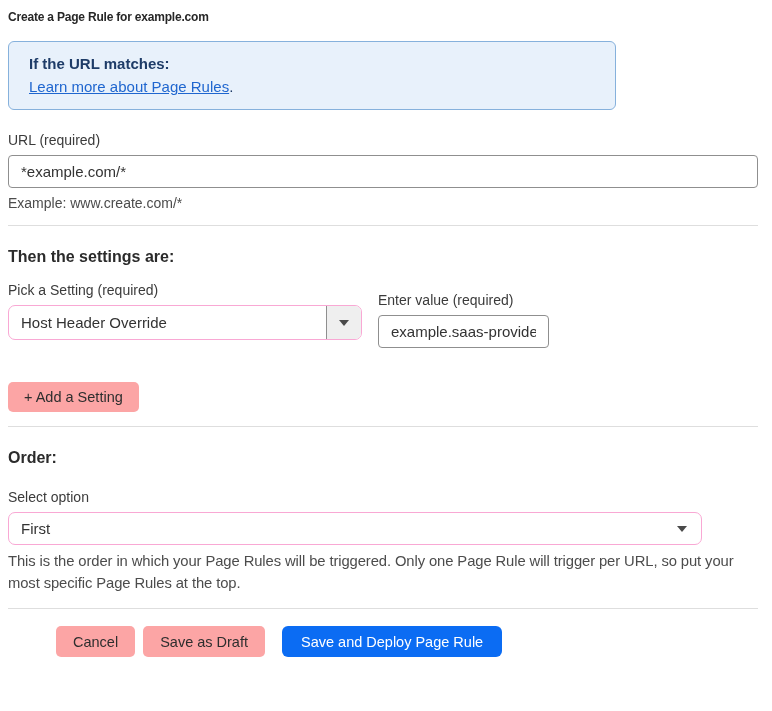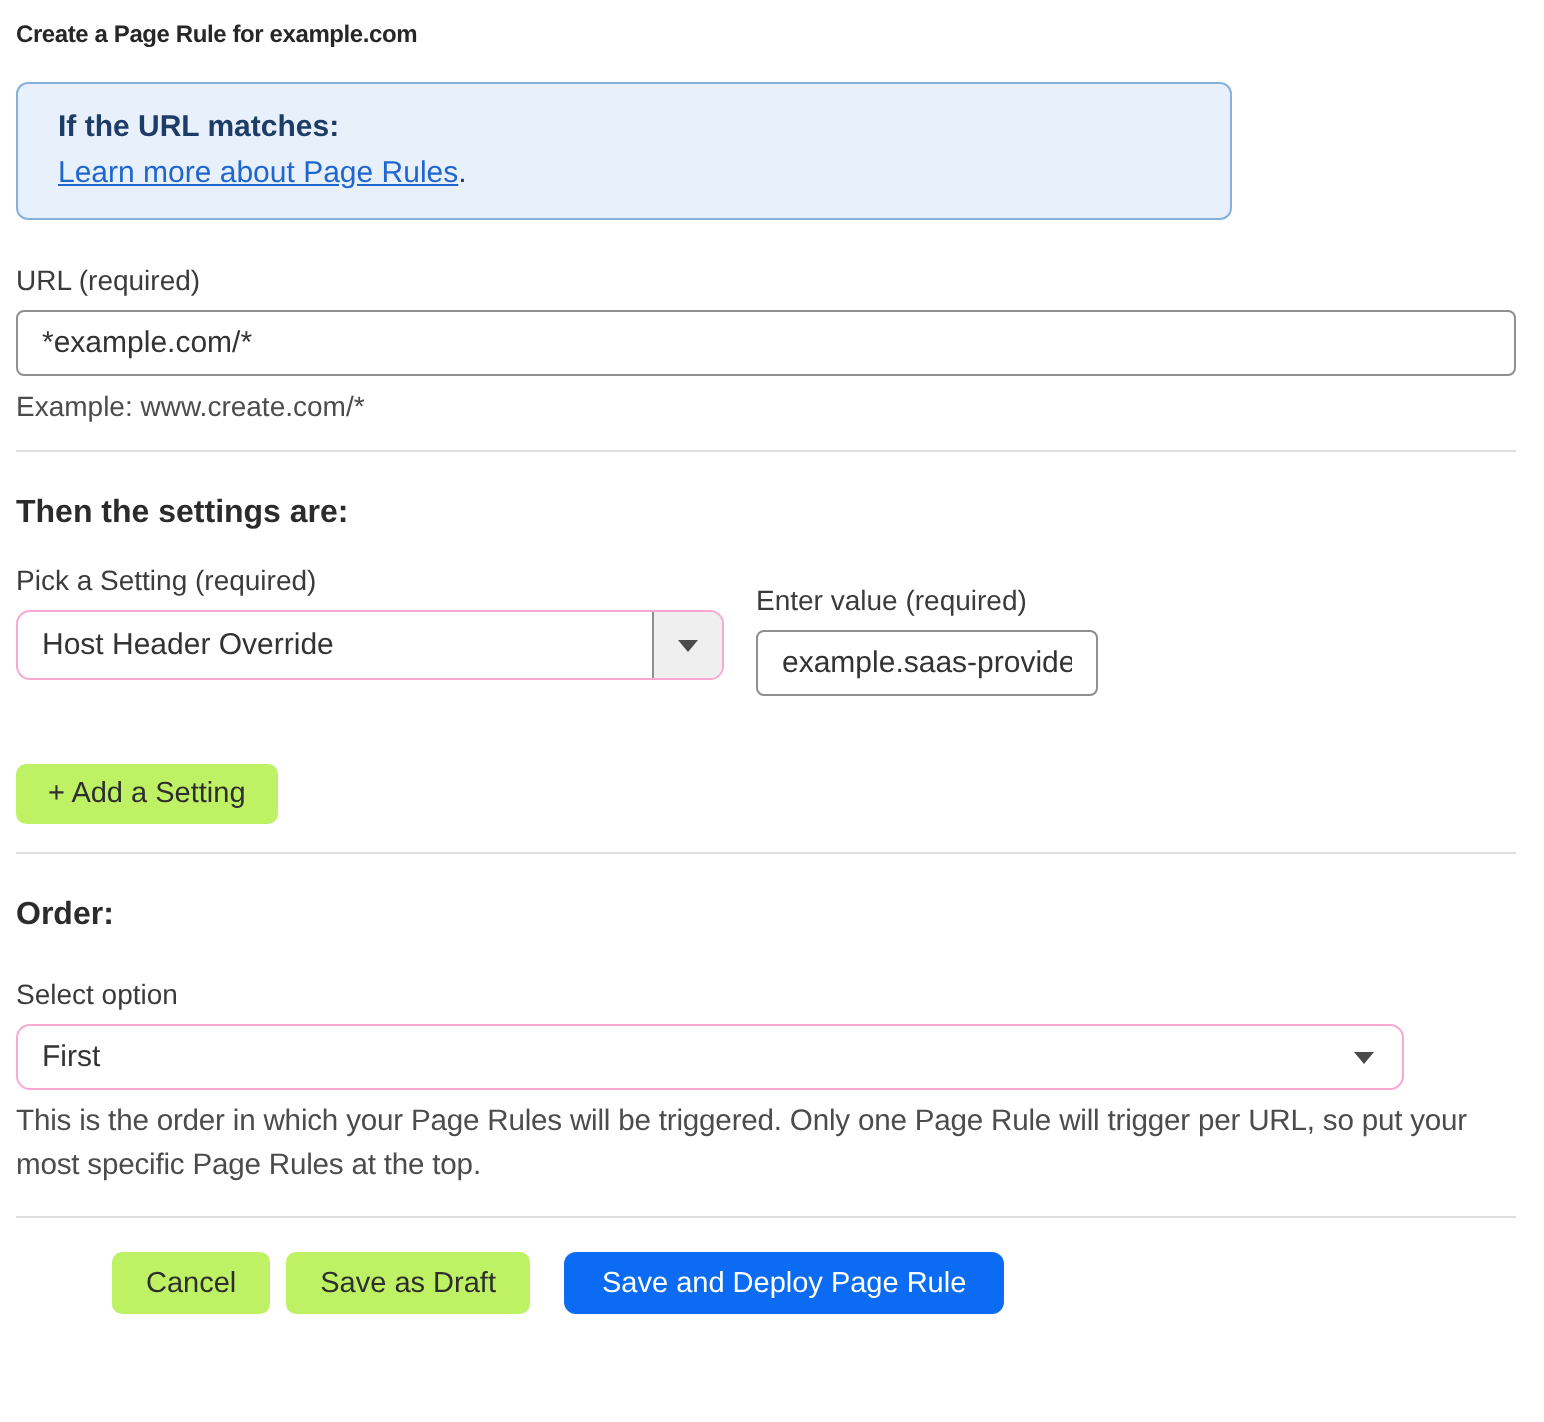--- a/index.html
+++ b/index.html
@@ -131,21 +131,21 @@
 
   .btn {
     font-family: "Liberation Sans", sans-serif;
     font-size: 14.5px;
     height: 31px;
     border: none;
     border-radius: 5px;
     cursor: pointer;
     white-space: nowrap;
   }
-  .btn.gray { background: #bef264; color: #2e2e2e; }
+  .btn.gray { background: #fca5a5; color: #2e2e2e; }
   .btn.blue { background: #0b6cf3; color: #ffffff; border-radius: 6px; }
 
   .add-setting { margin-top: 34px; padding: 0 16px; height: 30px; }
 
   .footer { margin-top: 17px; display: flex; align-items: flex-start; padding-left: 48px; }
   .footer .btn { margin-right: 8px; }
   .footer .btn.gray { padding: 0 17px; }
   .footer .btn.blue { margin-left: 9px; padding: 0 19px; }
 </style>
 </head>

